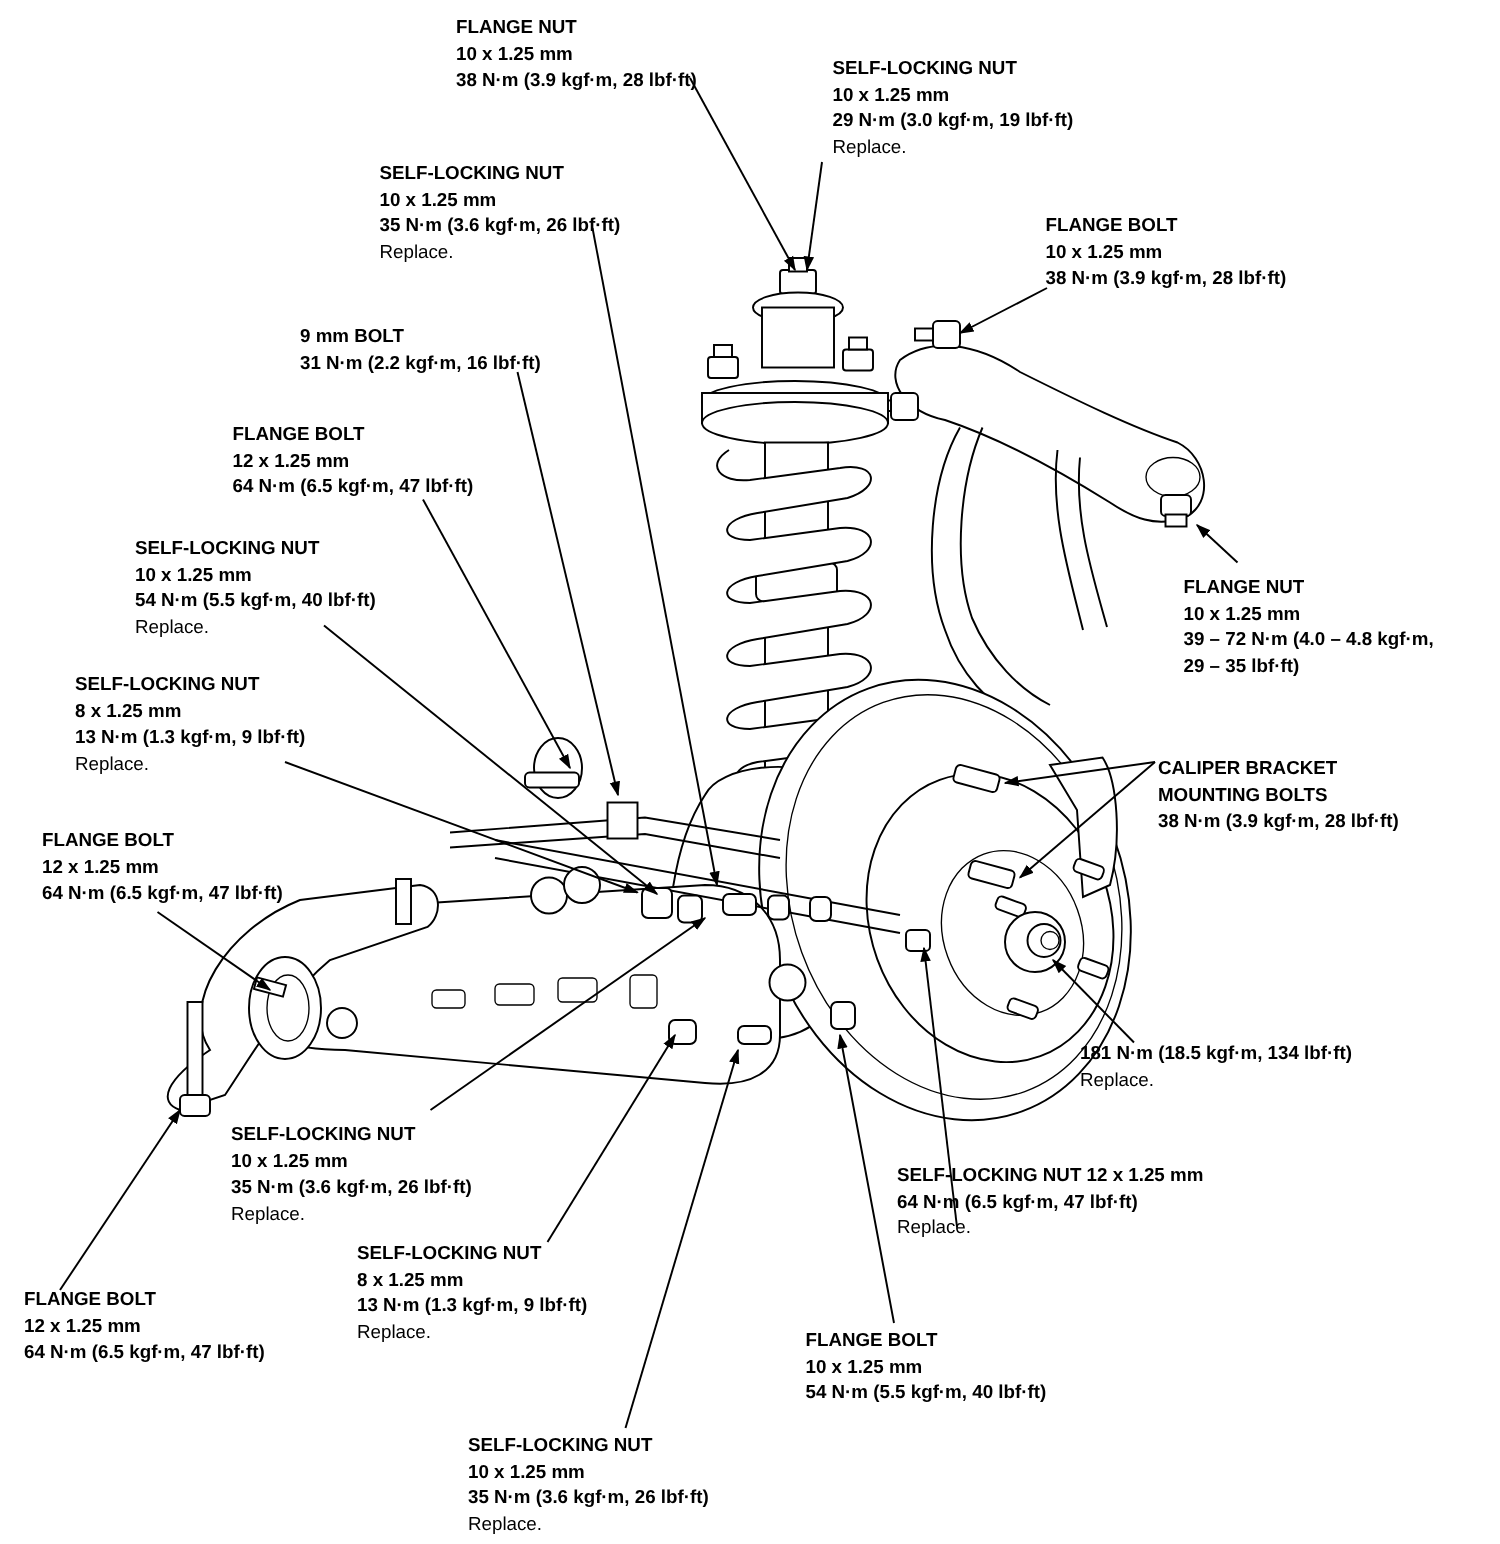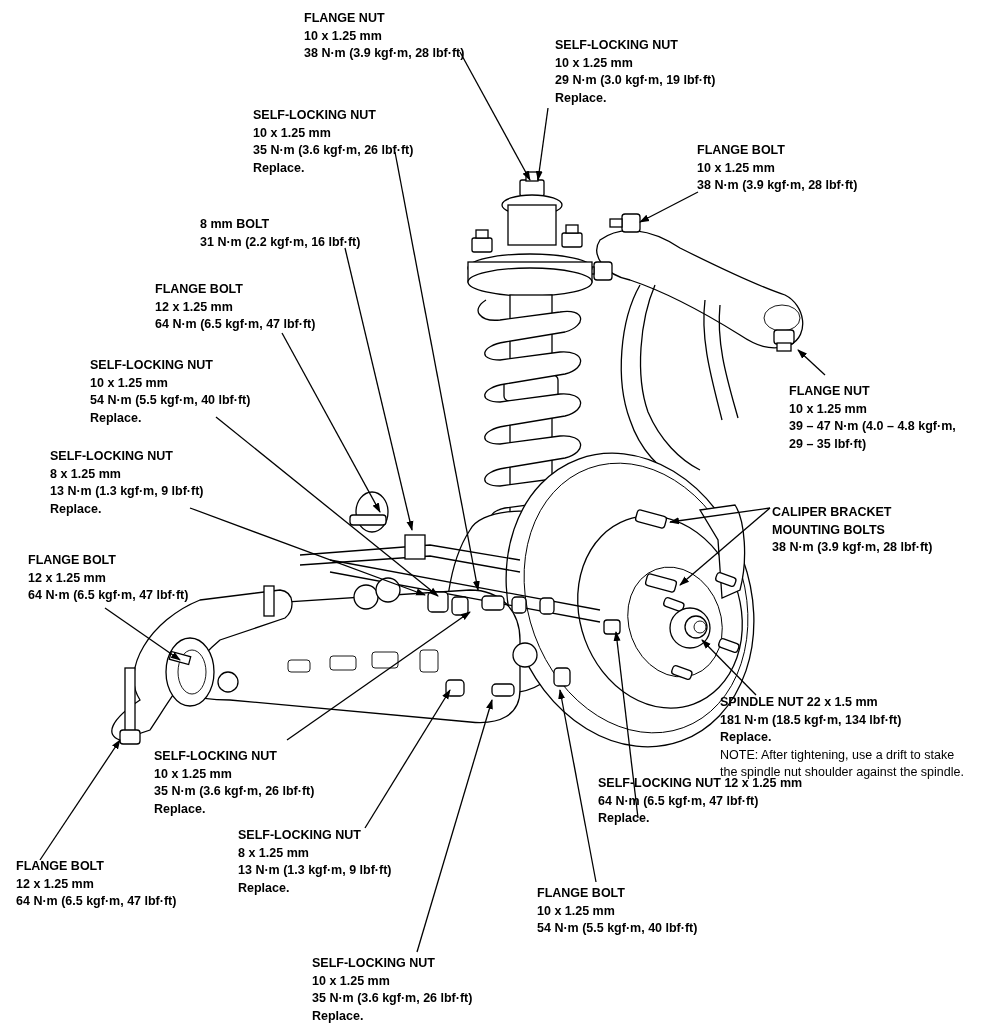--- a/index.html
+++ b/index.html
@@ -1,21 +1,21 @@
 <!DOCTYPE html>
 <html><head>
 <meta charset="utf-8">
 <style>
   html, body { margin:0; padding:0; background:#ffffff; }
   body { width:1000px; height:1029px; position:relative; overflow:hidden;
          font-family:"Liberation Sans", sans-serif; color:#000; }
   #drawing { position:absolute; left:0; top:0; width:1000px; height:1029px; }
   .callout { position:absolute; font-size:12.5px; line-height:17.5px; white-space:nowrap; }
   .callout .b { font-weight:bold; display:block; }
-  .callout .n { font-weight:bold; display:block; }
+  .callout .n { font-weight:normal; display:block; }
   .callout .note { font-weight:normal; display:block; white-space:normal; width:250px; line-height:17px; }
   .stroke { fill:none; stroke:#000; stroke-width:1.3; }
   .part { fill:#fff; stroke:#000; stroke-width:1.3; }
   .thin { fill:none; stroke:#000; stroke-width:0.9; }
   .leader { stroke:#000; stroke-width:1.3; fill:none; }
 </style>
 </head>
 <body>
 
 <svg id="drawing" viewBox="0 0 1000 1029" xmlns="http://www.w3.org/2000/svg">
@@ -184,41 +184,41 @@
   <span class="n">Replace.</span>
 </div>
 
 <div class="callout" style="left:697px;top:142px">
   <span class="b">FLANGE BOLT</span>
   <span class="b">10 x 1.25 mm</span>
   <span class="b">38 N·m (3.9 kgf·m, 28 lbf·ft)</span>
 </div>
 
 <div class="callout" style="left:200px;top:216px">
-  <span class="b">8 mm BOLT</span>
+  <span class="b">9 mm BOLT</span>
   <span class="b">31 N·m (2.2 kgf·m, 16 lbf·ft)</span>
 </div>
 
 <div class="callout" style="left:155px;top:281px">
   <span class="b">FLANGE BOLT</span>
   <span class="b">12 x 1.25 mm</span>
   <span class="b">64 N·m (6.5 kgf·m, 47 lbf·ft)</span>
 </div>
 
 <div class="callout" style="left:90px;top:357px">
   <span class="b">SELF-LOCKING NUT</span>
   <span class="b">10 x 1.25 mm</span>
   <span class="b">54 N·m (5.5 kgf·m, 40 lbf·ft)</span>
   <span class="n">Replace.</span>
 </div>
 
 <div class="callout" style="left:789px;top:383px">
   <span class="b">FLANGE NUT</span>
   <span class="b">10 x 1.25 mm</span>
-  <span class="b">39 – 47 N·m (4.0 – 4.8 kgf·m,</span>
+  <span class="b">39 – 72 N·m (4.0 – 4.8 kgf·m,</span>
   <span class="b">29 – 35 lbf·ft)</span>
 </div>
 
 <div class="callout" style="left:50px;top:448px">
   <span class="b">SELF-LOCKING NUT</span>
   <span class="b">8 x 1.25 mm</span>
   <span class="b">13 N·m (1.3 kgf·m, 9 lbf·ft)</span>
   <span class="n">Replace.</span>
 </div>
 
@@ -228,24 +228,22 @@
   <span class="b">38 N·m (3.9 kgf·m, 28 lbf·ft)</span>
 </div>
 
 <div class="callout" style="left:28px;top:552px">
   <span class="b">FLANGE BOLT</span>
   <span class="b">12 x 1.25 mm</span>
   <span class="b">64 N·m (6.5 kgf·m, 47 lbf·ft)</span>
 </div>
 
 <div class="callout" style="left:720px;top:694px">
-  <span class="b">SPINDLE NUT 22 x 1.5 mm</span>
   <span class="b">181 N·m (18.5 kgf·m, 134 lbf·ft)</span>
   <span class="n">Replace.</span>
-  <span class="note">NOTE:  After tightening, use a drift to stake the spindle nut shoulder against the spindle.</span>
 </div>
 
 <div class="callout" style="left:154px;top:748px">
   <span class="b">SELF-LOCKING NUT</span>
   <span class="b">10 x 1.25 mm</span>
   <span class="b">35 N·m (3.6 kgf·m, 26 lbf·ft)</span>
   <span class="n">Replace.</span>
 </div>
 
 <div class="callout" style="left:598px;top:775px">

